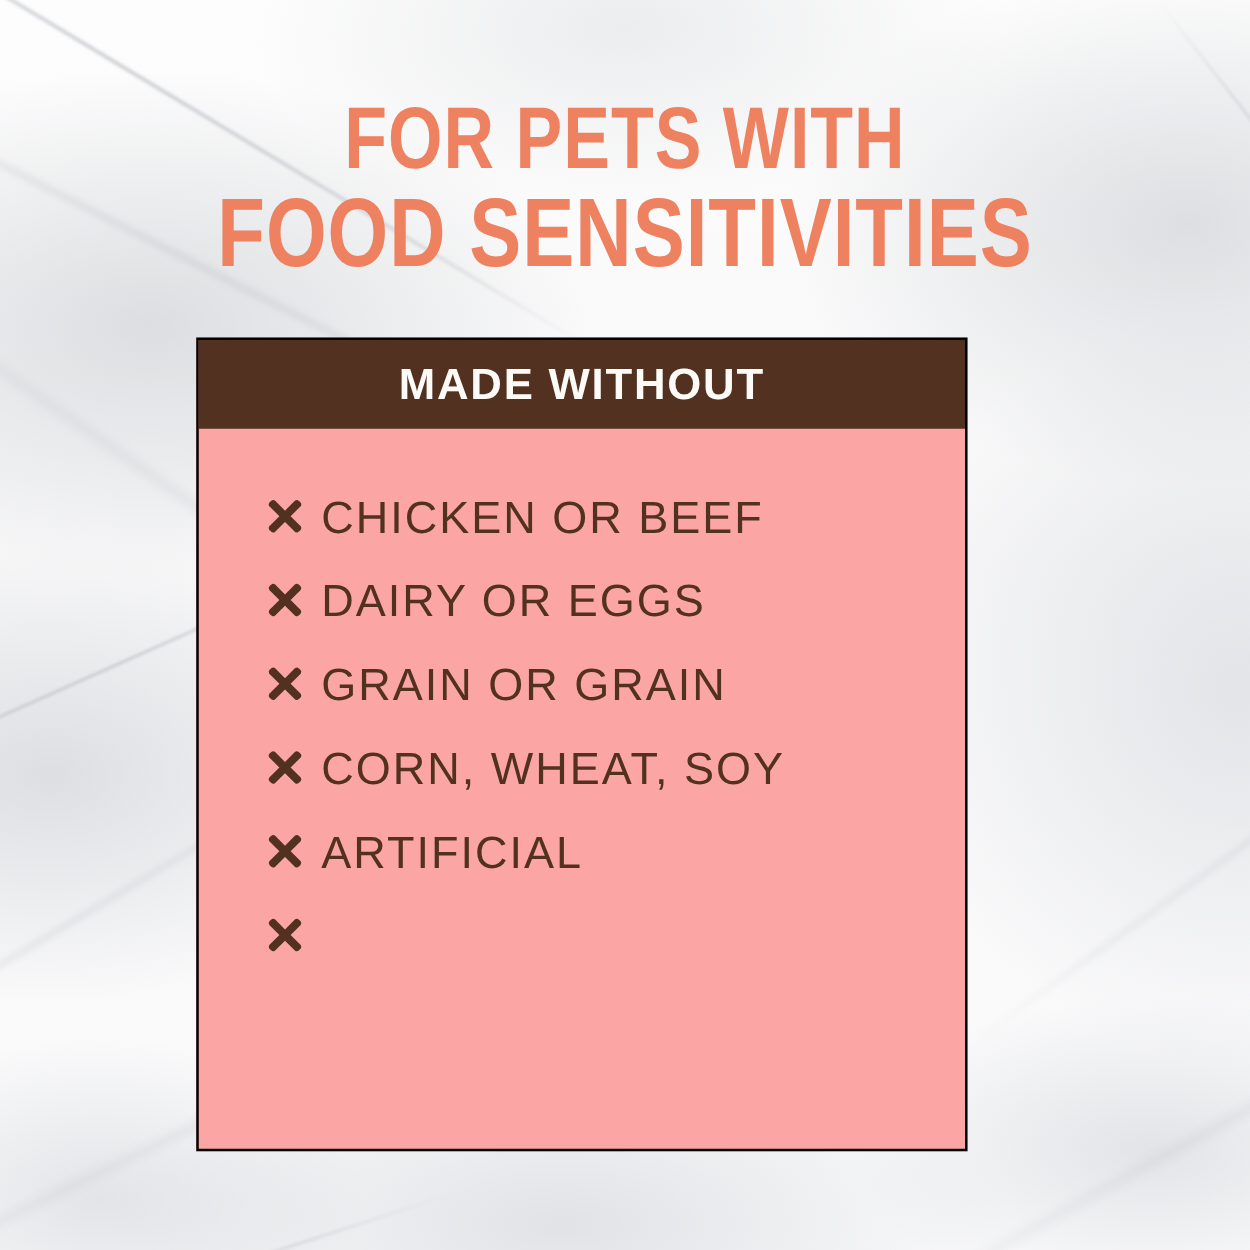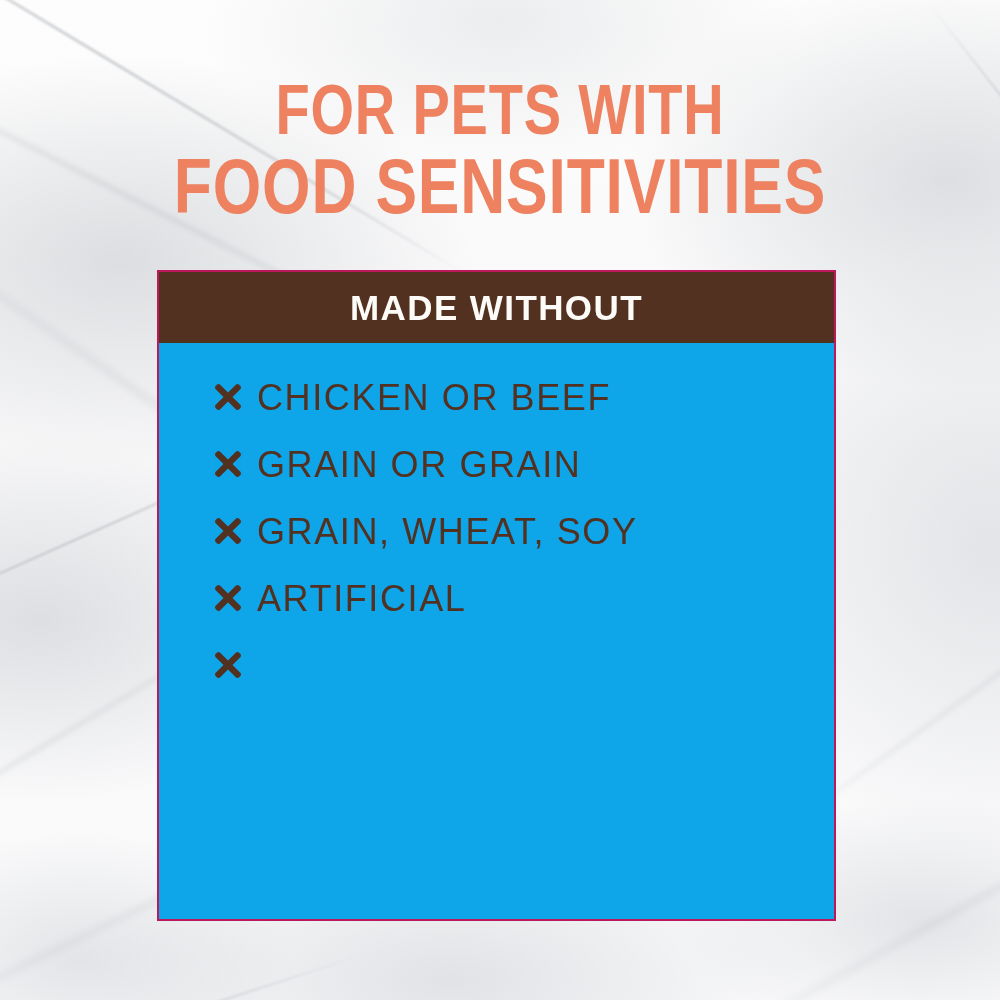--- a/index.html
+++ b/index.html
@@ -68,23 +68,23 @@
     transform:scaleX(.80);
     transform-origin:center center;
     white-space:nowrap;
   }
   .headline .line.l2 { font-size:78px; line-height:80px; }
 
   
   .card {
     position:absolute;
     left:157px; top:270px;
-    width:679px; height:651px;
-    background:#0ea5e9;
-    border:2px solid #be185d;
+    width:617px; height:651px;
+    background:#fca5a5;
+    border:2px solid #000000;
     z-index:3;
   }
 
   .card-header {
     height:71px;
     background:#533120;
     display:flex;
     align-items:center;
     justify-content:center;
   }
@@ -93,21 +93,21 @@
     font-family:"Liberation Sans", sans-serif;
     font-weight:700;
     font-size:35px;
     letter-spacing:1.4px;
   }
 
   .card-body {
     padding:33px 0 0 54px;
   }
 
-  .no-list { list-style:none; }
+  .no-list { list-style:none;margin-top:16px; }
 
   .no-item {
     display:flex;
     align-items:flex-start;
     margin-bottom:24px;
   }
   .no-item:last-child { margin-bottom:0; }
 
   .x-icon {
     flex:0 0 auto;
@@ -172,29 +172,37 @@
               </svg>
             </span>
             <span class="no-label">CHICKEN OR BEEF</span>
           </li>
           <li class="no-item">
             <span class="x-icon" style="color: rgb(83, 49, 32);">
               <svg viewBox="0 0 32 32" aria-hidden="true">
                 <path fill="currentColor" d="M7.4 2.6 L16 11.2 L24.6 2.6 a2.6 2.6 0 0 1 3.3 0.3 l1.2 1.2 a2.6 2.6 0 0 1 0.3 3.3 L20.8 16 l8.6 8.6 a2.6 2.6 0 0 1 -0.3 3.3 l-1.2 1.2 a2.6 2.6 0 0 1 -3.3 0.3 L16 20.8 L7.4 29.4 a2.6 2.6 0 0 1 -3.3 -0.3 l-1.2 -1.2 a2.6 2.6 0 0 1 -0.3 -3.3 L11.2 16 L2.6 7.4 a2.6 2.6 0 0 1 0.3 -3.3 l1.2 -1.2 a2.6 2.6 0 0 1 3.3 -0.3 z"></path>
               </svg>
             </span>
+            <span class="no-label">DAIRY OR EGGS</span>
+          </li>
+          <li class="no-item">
+            <span class="x-icon" style="color: rgb(83, 49, 32);">
+              <svg viewBox="0 0 32 32" aria-hidden="true">
+                <path fill="currentColor" d="M7.4 2.6 L16 11.2 L24.6 2.6 a2.6 2.6 0 0 1 3.3 0.3 l1.2 1.2 a2.6 2.6 0 0 1 0.3 3.3 L20.8 16 l8.6 8.6 a2.6 2.6 0 0 1 -0.3 3.3 l-1.2 1.2 a2.6 2.6 0 0 1 -3.3 0.3 L16 20.8 L7.4 29.4 a2.6 2.6 0 0 1 -3.3 -0.3 l-1.2 -1.2 a2.6 2.6 0 0 1 -0.3 -3.3 L11.2 16 L2.6 7.4 a2.6 2.6 0 0 1 0.3 -3.3 l1.2 -1.2 a2.6 2.6 0 0 1 3.3 -0.3 z"></path>
+              </svg>
+            </span>
             <span class="no-label">GRAIN OR GRAIN</span>
           </li>
           <li class="no-item">
             <span class="x-icon" style="color: rgb(83, 49, 32);">
               <svg viewBox="0 0 32 32" aria-hidden="true">
                 <path fill="currentColor" d="M7.4 2.6 L16 11.2 L24.6 2.6 a2.6 2.6 0 0 1 3.3 0.3 l1.2 1.2 a2.6 2.6 0 0 1 0.3 3.3 L20.8 16 l8.6 8.6 a2.6 2.6 0 0 1 -0.3 3.3 l-1.2 1.2 a2.6 2.6 0 0 1 -3.3 0.3 L16 20.8 L7.4 29.4 a2.6 2.6 0 0 1 -3.3 -0.3 l-1.2 -1.2 a2.6 2.6 0 0 1 -0.3 -3.3 L11.2 16 L2.6 7.4 a2.6 2.6 0 0 1 0.3 -3.3 l1.2 -1.2 a2.6 2.6 0 0 1 3.3 -0.3 z"></path>
               </svg>
             </span>
-            <span class="no-label">GRAIN, WHEAT, SOY</span>
+            <span class="no-label">CORN, WHEAT, SOY</span>
           </li>
           <li class="no-item">
             <span class="x-icon" style="color: rgb(83, 49, 32);">
               <svg viewBox="0 0 32 32" aria-hidden="true">
                 <path fill="currentColor" d="M7.4 2.6 L16 11.2 L24.6 2.6 a2.6 2.6 0 0 1 3.3 0.3 l1.2 1.2 a2.6 2.6 0 0 1 0.3 3.3 L20.8 16 l8.6 8.6 a2.6 2.6 0 0 1 -0.3 3.3 l-1.2 1.2 a2.6 2.6 0 0 1 -3.3 0.3 L16 20.8 L7.4 29.4 a2.6 2.6 0 0 1 -3.3 -0.3 l-1.2 -1.2 a2.6 2.6 0 0 1 -0.3 -3.3 L11.2 16 L2.6 7.4 a2.6 2.6 0 0 1 0.3 -3.3 l1.2 -1.2 a2.6 2.6 0 0 1 3.3 -0.3 z"></path>
               </svg>
             </span>
             <span class="no-label">ARTIFICIAL</span>
           </li>
           <li class="no-item">

